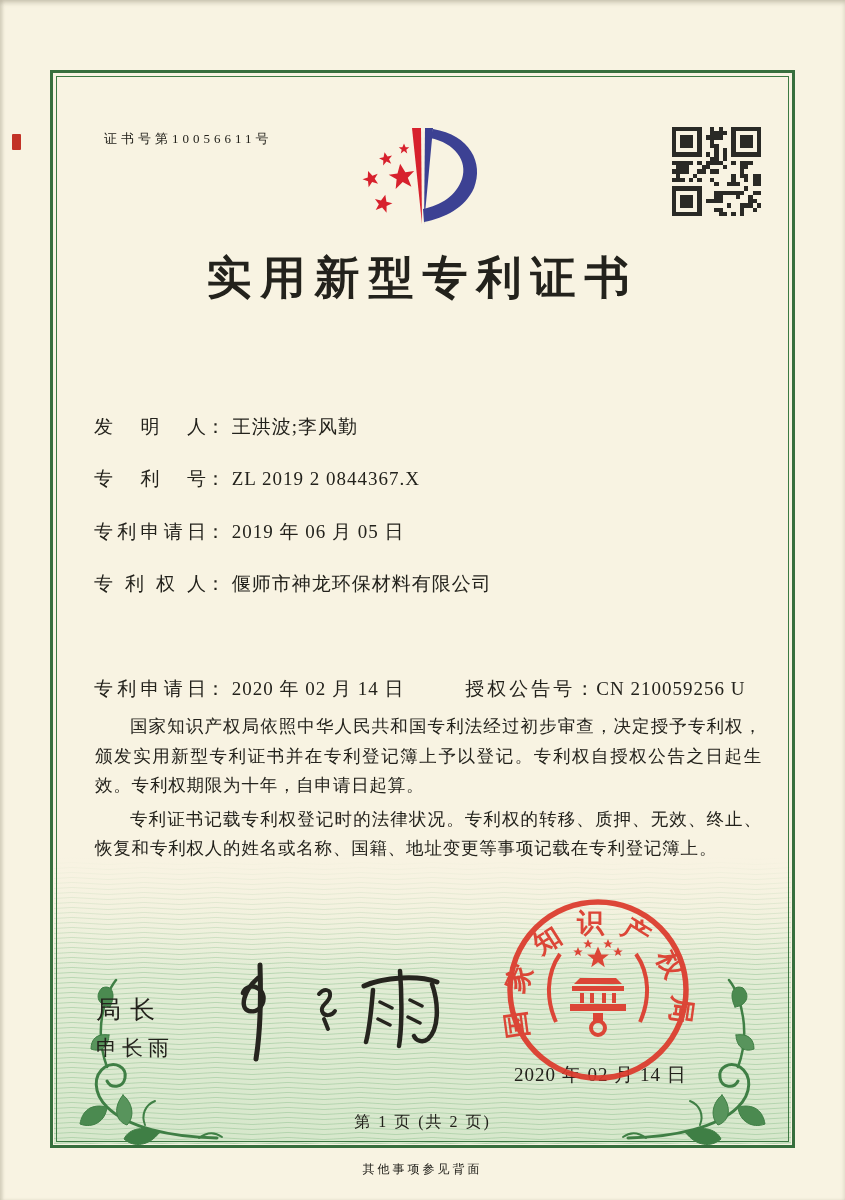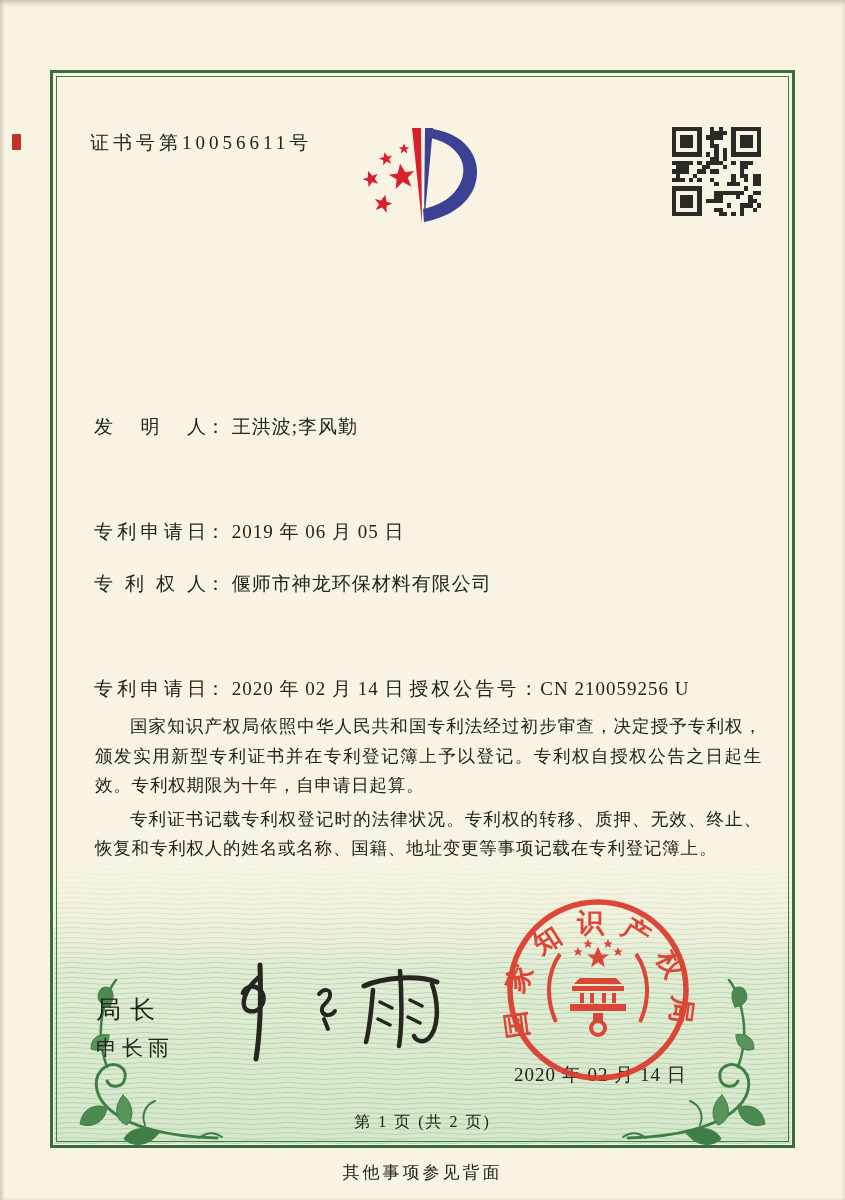--- a/index.html
+++ b/index.html
@@ -16,44 +16,44 @@
   .wavy-panel{position:absolute;left:54px;right:54px;top:856px;bottom:56px;z-index:1;
     background:linear-gradient(180deg, rgba(214,234,209,0) 0%, rgba(209,231,203,.55) 38%, rgba(203,227,196,.75) 100%);}
   .wavy-panel svg{position:absolute;inset:0;width:100%;height:100%;}
   .wave-fade{position:absolute;left:0;right:0;top:0;height:115px;
     background:linear-gradient(180deg,#f8f3e2 0%, rgba(248,243,226,0) 100%);}
   
   .flourish{position:absolute;bottom:50px;width:175px;height:175px;z-index:4;}
   .flourish.bl{left:49px;}
   .flourish.br{right:49px;transform:scaleX(-1);}
   
-  .cert-no{position:absolute;left:90px;top:130px;font-size:19px;letter-spacing:4px;z-index:5;}
+  .cert-no{position:absolute;left:104px;top:130px;font-size:13px;letter-spacing:4px;z-index:5;}
   .logo{position:absolute;left:338px;top:116px;width:158px;height:122px;z-index:5;}
   .qr{position:absolute;left:672px;top:127px;width:89px;height:89px;z-index:5;}
   .title{position:absolute;left:0;right:0;top:248px;margin:0;text-align:center;
     font-size:45px;font-weight:bold;letter-spacing:9px;z-index:5;}
   
   .field-row{position:absolute;left:94px;right:60px;font-size:19px;z-index:5;white-space:nowrap;}
   .lbl-text{display:inline-block;width:112px;text-align:justify;text-align-last:justify;}
   .colon{display:inline-block;margin-right:2px;}
   .val{letter-spacing:1px;}
-  .grant{}
+  .grant{margin-left:56px;}
   .lbl2{letter-spacing:3px;}
   
   .paras{position:absolute;left:92px;width:670px;top:712px;z-index:5;}
   .paras p{margin:0 0 4px 3px;font-size:17.5px;line-height:29.5px;text-indent:2em;
     text-align:justify;letter-spacing:.8px;}
   
   .sign-title{position:absolute;left:96px;top:993px;font-size:25px;letter-spacing:9px;z-index:6;}
   .sign-name{position:absolute;left:96px;top:1034px;font-size:21px;letter-spacing:5px;z-index:6;}
   .signature{position:absolute;left:224px;top:956px;width:236px;height:116px;z-index:6;}
   .seal{position:absolute;left:500px;top:892px;width:196px;height:196px;z-index:7;opacity:.93;}
   .seal-date{position:absolute;left:514px;top:1062px;font-size:19px;letter-spacing:1px;z-index:6;}
   .page-info{position:absolute;left:0;right:0;top:1112px;text-align:center;font-size:16px;letter-spacing:2px;z-index:5;}
-  .footer-note{position:absolute;left:0;right:0;top:1161px;text-align:center;font-size:17px;letter-spacing:3px;z-index:5;}
+  .footer-note{position:absolute;left:0;right:0;top:1161px;text-align:center;font-size:12px;letter-spacing:3px;z-index:5;}
   .edge-mark{position:absolute;left:12px;top:134px;width:9px;height:16px;background:#c23227;border-radius:1px;z-index:5;}
 </style>
 </head>
 <body>
 
 <div class="page">
 
   <div class="wavy-panel">
     <svg>
       <defs>
@@ -238,24 +238,29 @@
         <rect x="14" y="0" width="7" height="7"></rect>
           <rect x="15" y="1" width="5" height="5" fill="#f8f3e2"></rect>
           <rect x="16" y="2" width="3" height="3"></rect>
         <rect x="0" y="14" width="7" height="7"></rect>
           <rect x="1" y="15" width="5" height="5" fill="#f8f3e2"></rect>
           <rect x="2" y="16" width="3" height="3"></rect>
       </g>
     </g>
   </svg>
 
+  <h1 class="title">实用新型专利证书</h1>
 
   <div class="field-row" style="top:414px">
     <span class="lbl"><span class="lbl-text">发明人</span><span class="colon">：</span></span>
     <span class="val">王洪波;李风勤</span>
+  </div>
+  <div class="field-row" style="top:466px">
+    <span class="lbl"><span class="lbl-text">专利号</span><span class="colon">：</span></span>
+    <span class="val">ZL 2019 2 0844367.X</span>
   </div>
   <div class="field-row" style="top:519px">
     <span class="lbl"><span class="lbl-text">专利申请日</span><span class="colon">：</span></span>
     <span class="val">2019 年 06 月 05 日</span>
   </div>
   <div class="field-row" style="top:571px">
     <span class="lbl"><span class="lbl-text">专利权人</span><span class="colon">：</span></span>
     <span class="val">偃师市神龙环保材料有限公司</span>
   </div>
   <div class="field-row" style="top:676px">

